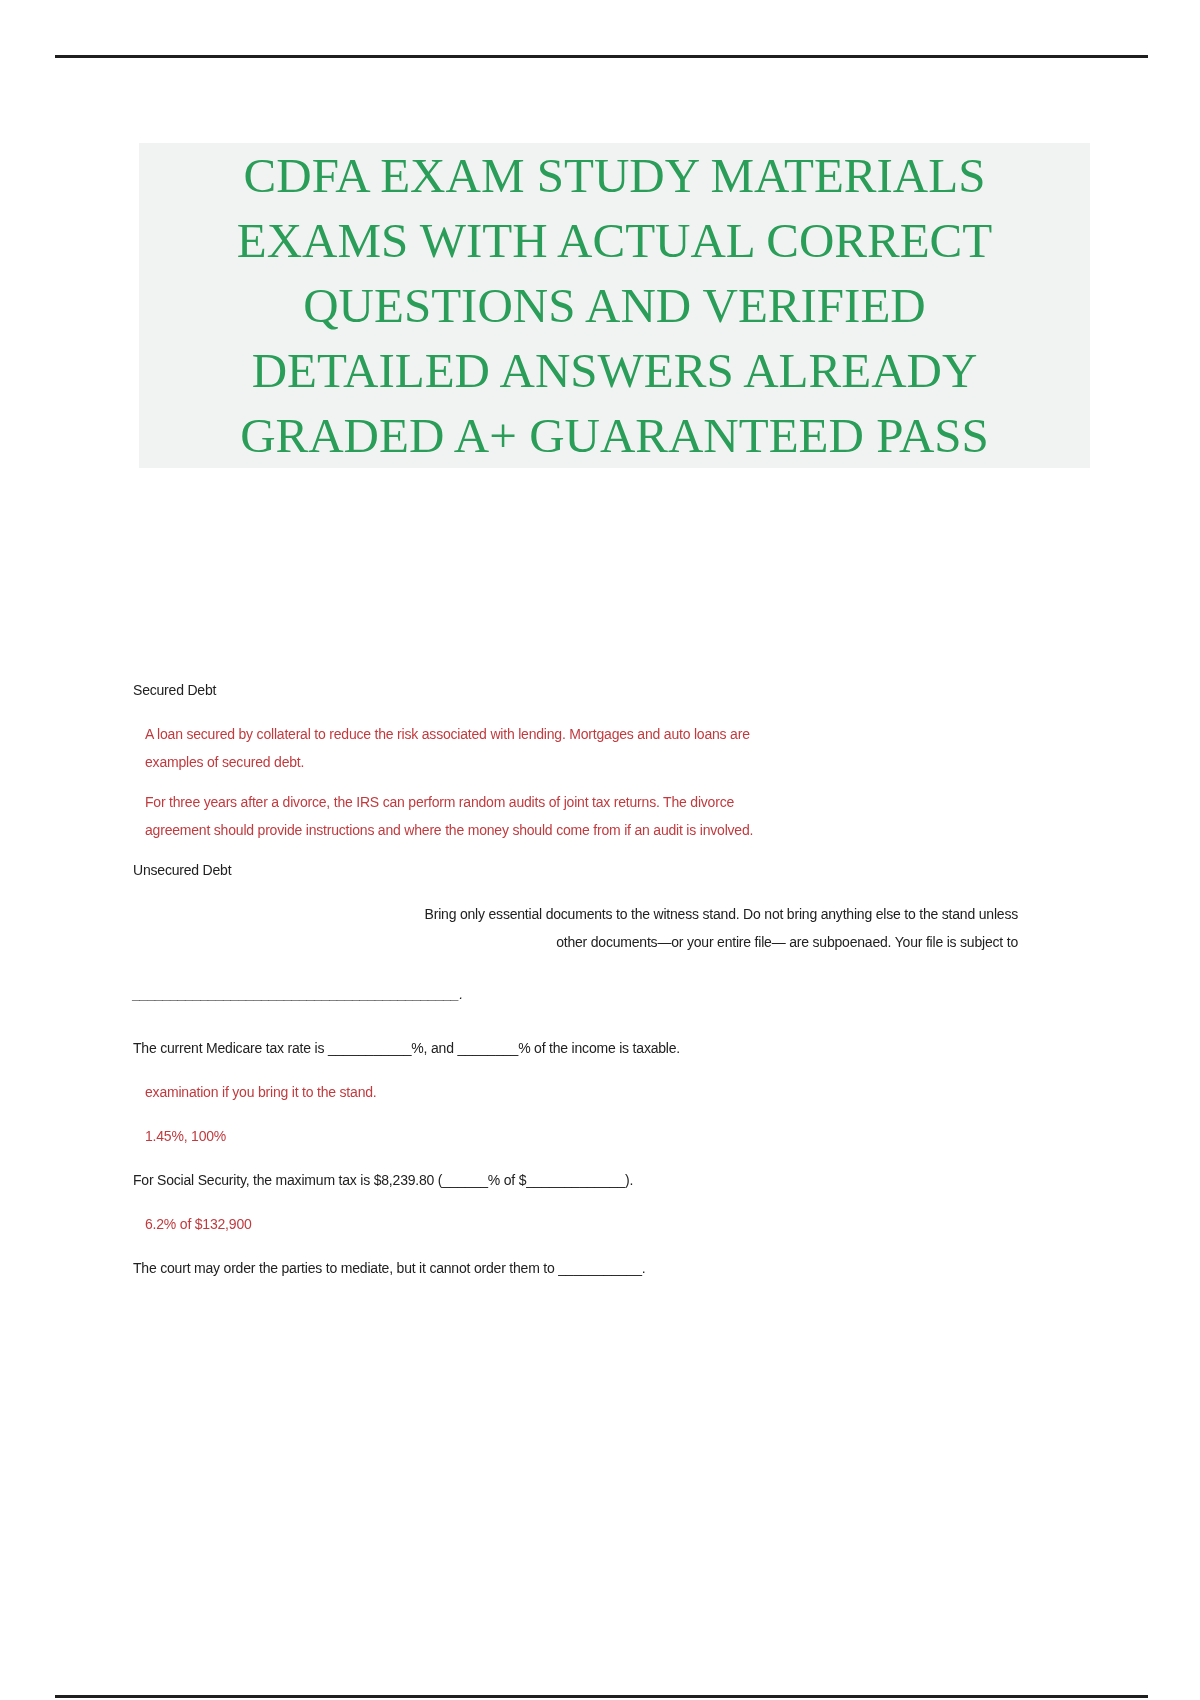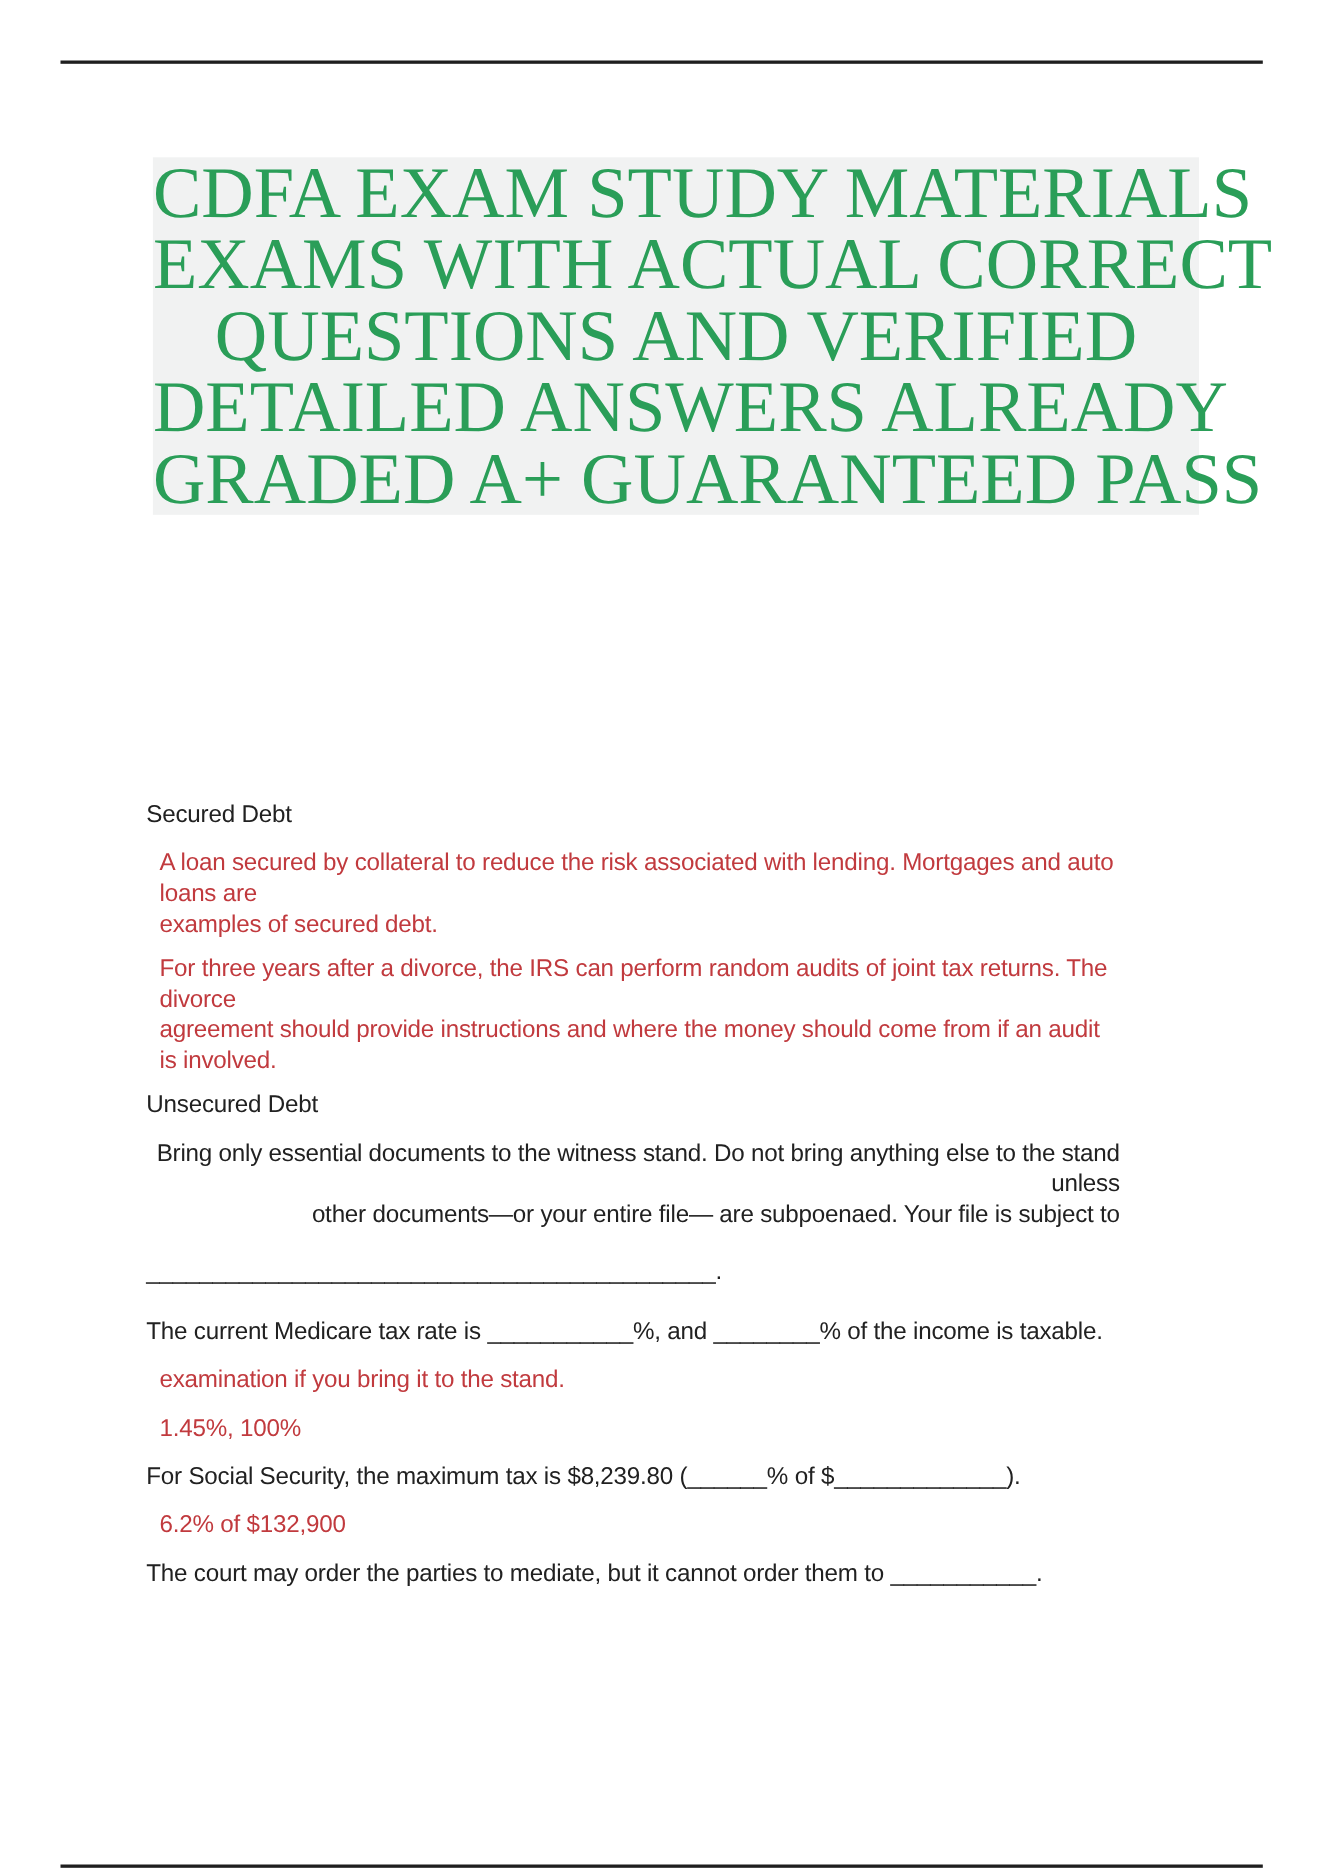--- a/index.html
+++ b/index.html
@@ -11,34 +11,34 @@
     position:absolute;left:55px;width:1093px;height:3px;
     background:var(--rule_black,#1f1f1f);
   }
   .rule-top{top:55px;}
   .rule-bottom{top:1695px;}
   .title-banner{
     position:absolute;left:139px;top:143px;width:951px;height:325px;
     background:var(--title_bg,#f1f2f2);
     color:var(--title_green,#2a9e58);
     font-family:"Liberation Serif",serif;
-    font-size:66px;line-height:65px;font-weight:normal;
+    font-size:49px;line-height:65px;font-weight:normal;
     text-align:center;white-space:pre;
   }
   .content{
-    position:absolute;left:133px;top:726px;width:885px;
-    font-size:22px;line-height:28px;letter-spacing:-0.2px;
+    position:absolute;left:133px;top:676px;width:885px;
+    font-size:14px;line-height:28px;letter-spacing:-0.2px;
     color:var(--text_black,#212121);
   }
   .item{white-space:pre-line;}
   .item.answer{color:var(--answer_red,#c13a3e);margin-left:12px;}
   .mb12{margin-bottom:12px;}
   .mb16{margin-bottom:16px;}
   .mb24{margin-bottom:24px;text-align:right;}
-  .mb26{margin-bottom:26px;}
+  .mb26{margin-bottom:26px;font-style:italic;}
 </style>
 </head>
 <body>
 
 <div class="rule rule-top"></div>
 
 <div class="title-banner">CDFA EXAM STUDY MATERIALS
 EXAMS WITH ACTUAL CORRECT
 QUESTIONS AND VERIFIED
 DETAILED ANSWERS ALREADY

